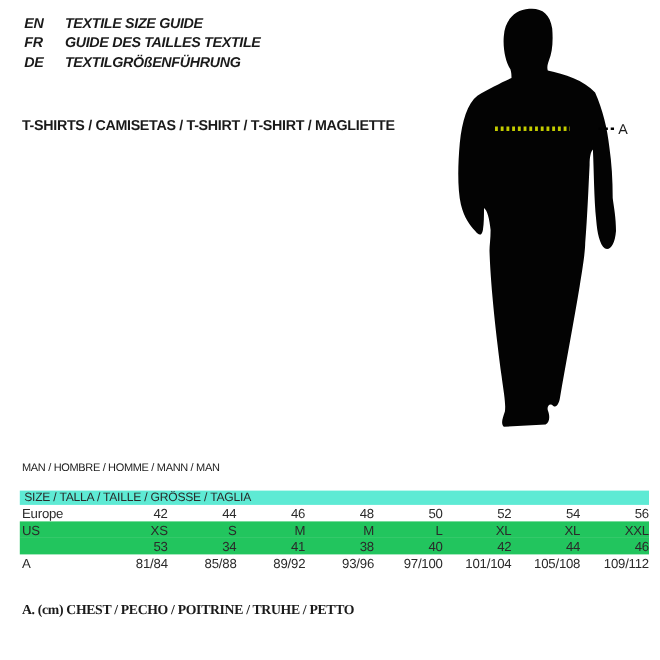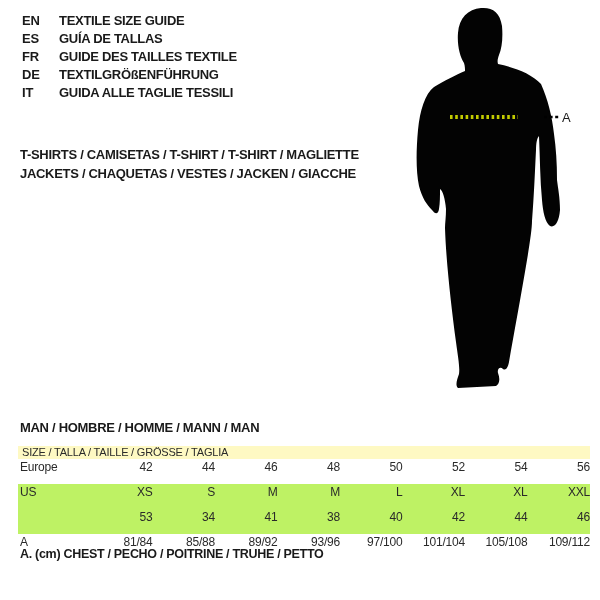--- a/index.html
+++ b/index.html
@@ -3,71 +3,62 @@
 <meta charset="utf-8">
 <style>
   * { margin:0; padding:0; box-sizing:border-box; }
   body { background:#ffffff; }
   .canvas {
     position:relative; width:600px; height:600px; background:#ffffff;
     font-family:"Liberation Sans", sans-serif; color:#1a1a1a; overflow:hidden;
   }
   
   .lang-block { position:absolute; left:22px; top:12px; }
-  .lang-row { display:flex; height:18px; line-height:18px; }
+  .lang-row { display:flex; height:18px; line-height:18px;font-style:italic; }
   .lang-code { width:37px; font-weight:bold; font-size:13px; letter-spacing:-0.2px; }
   .lang-title { font-weight:bold; font-size:13px; letter-spacing:-0.3px; }
   
-  .product-block { position:absolute; left:20px; top:104px;margin-top:41px; }
+  .product-block { position:absolute; left:20px; top:104px; }
   .product-line { font-weight:bold; font-size:13px; letter-spacing:-0.3px; line-height:19px; white-space:nowrap; }
   
   .figure { position:absolute; left:400px; top:0; width:200px; height:400px; }
   
-  .section-heading { position:absolute; left:20px; top:420px; font-weight:bold; font-size:13px; letter-spacing:-0.3px; }
+  .section-heading { position:absolute; left:20px; top:420px; font-weight:normal; font-size:10px; letter-spacing:-0.3px; }
   
   .size-table { position:absolute; left:18px; top:446px; width:572px; }
-  .tbl-header { height:13px; line-height:13px; background:#fef9c3; font-size:11px; color:#2a2a2a; padding-left:4px; letter-spacing:-0.2px; }
-  .tbl-row { display:grid; grid-template-columns:72px repeat(8, 1fr); height:25px; line-height:17px; font-size:12px; color:#2a2a2a; letter-spacing:-0.2px; }
-  .tbl-row.alt { background:#bef264; }
+  .tbl-header { height:13px; line-height:13px; background:#5eead4; font-size:11px; color:#2a2a2a; padding-left:4px; letter-spacing:-0.2px; }
+  .tbl-row { display:grid; grid-template-columns:72px repeat(8, 1fr); height:15px; line-height:17px; font-size:12px; color:#2a2a2a; letter-spacing:-0.2px; }
+  .tbl-row.alt { background:#22c55e; }
   .tbl-row .lbl { text-align:left; padding-left:2px; }
   .tbl-row .val { text-align:right; }
   
-  .footnote { position:absolute; left:20px; top:547px; font-weight:bold; font-size:12.5px; letter-spacing:-0.3px; }
+  .footnote { position:absolute; left:20px; top:547px; font-weight:bold; font-size:12.5px; letter-spacing:-0.3px;font-family:Liberation Serif, serif; }
 </style>
 </head>
 <body>
 
 <div class="canvas">
 
   <div class="lang-block">
     <div class="lang-row">
       <span class="lang-code">EN</span>
       <span class="lang-title">TEXTILE SIZE GUIDE</span>
     </div>
     <div class="lang-row">
-      <span class="lang-code">ES</span>
-      <span class="lang-title">GUÍA DE TALLAS</span>
-    </div>
-    <div class="lang-row">
       <span class="lang-code">FR</span>
       <span class="lang-title">GUIDE DES TAILLES TEXTILE</span>
     </div>
     <div class="lang-row">
       <span class="lang-code">DE</span>
       <span class="lang-title">TEXTILGRÖßENFÜHRUNG</span>
     </div>
-    <div class="lang-row">
-      <span class="lang-code">IT</span>
-      <span class="lang-title">GUIDA ALLE TAGLIE TESSILI</span>
-    </div>
   </div>
 
   <div class="product-block">
     <div class="product-line">T-SHIRTS / CAMISETAS / T-SHIRT / T-SHIRT / MAGLIETTE</div>
-    <div class="product-line">JACKETS / CHAQUETAS / VESTES / JACKEN / GIACCHE</div>
   </div>
 
   <div class="figure">
     <svg width="200" height="400" viewBox="0 0 200 400" xmlns="http://www.w3.org/2000/svg">
       <path fill="#030303" d="
         M81,8
         C68,9 59,18 58,33
         C57,45 60,57 64,63
         C65,66 65,69 65,71
         C56,75 44,81 34,87

